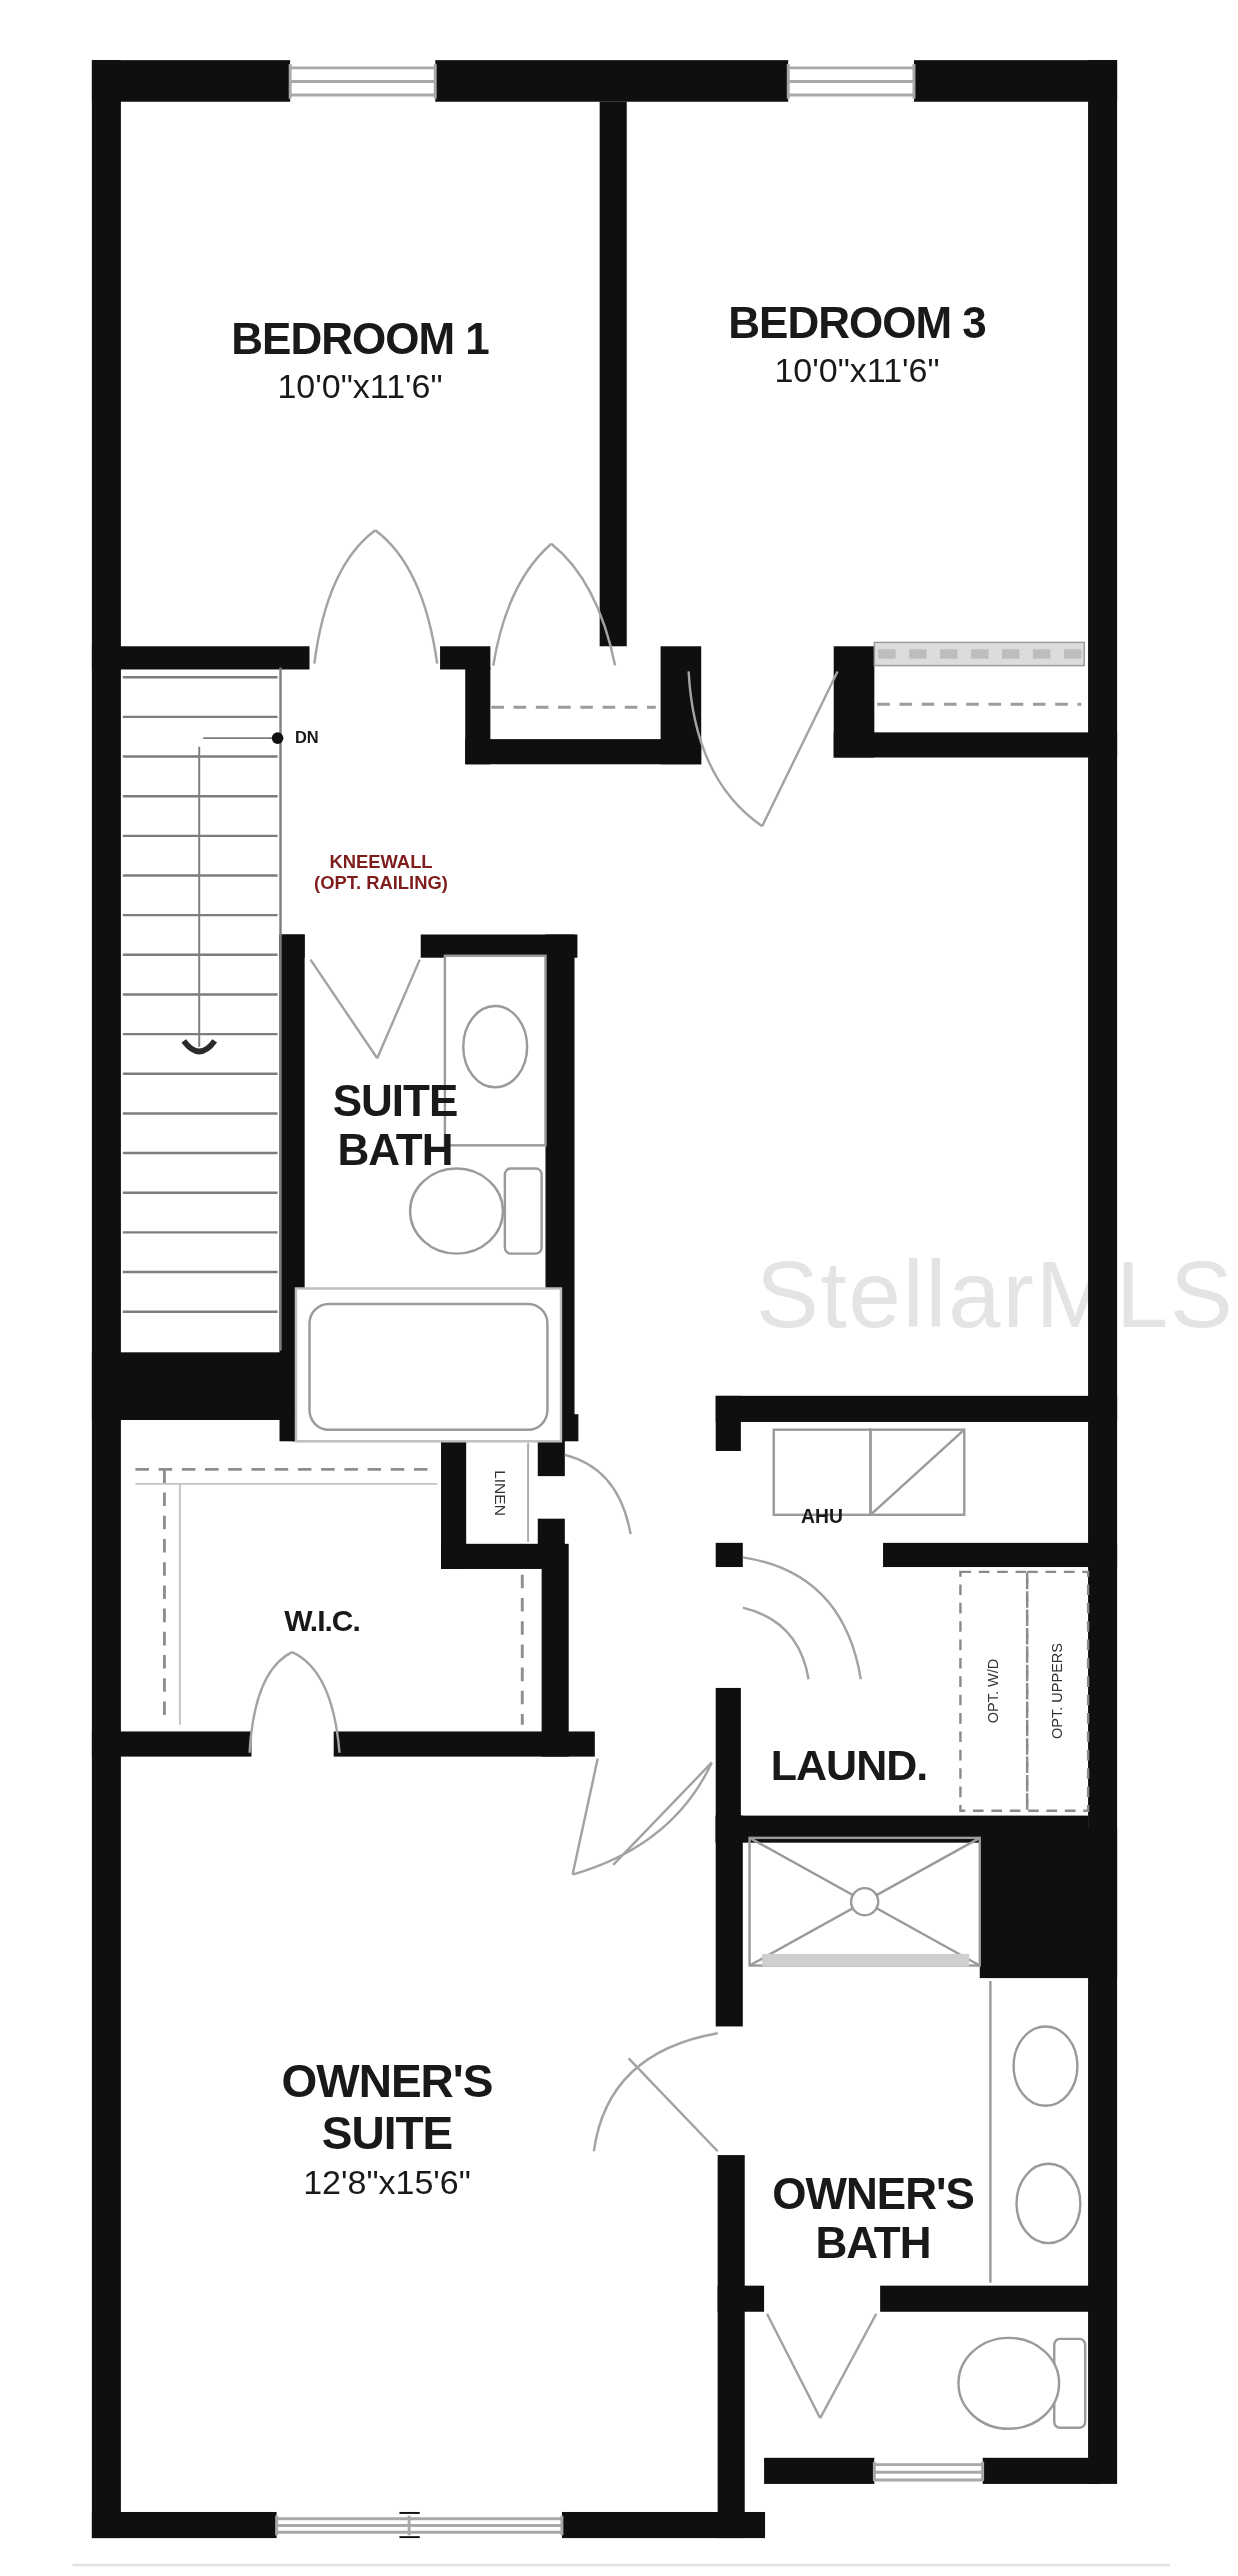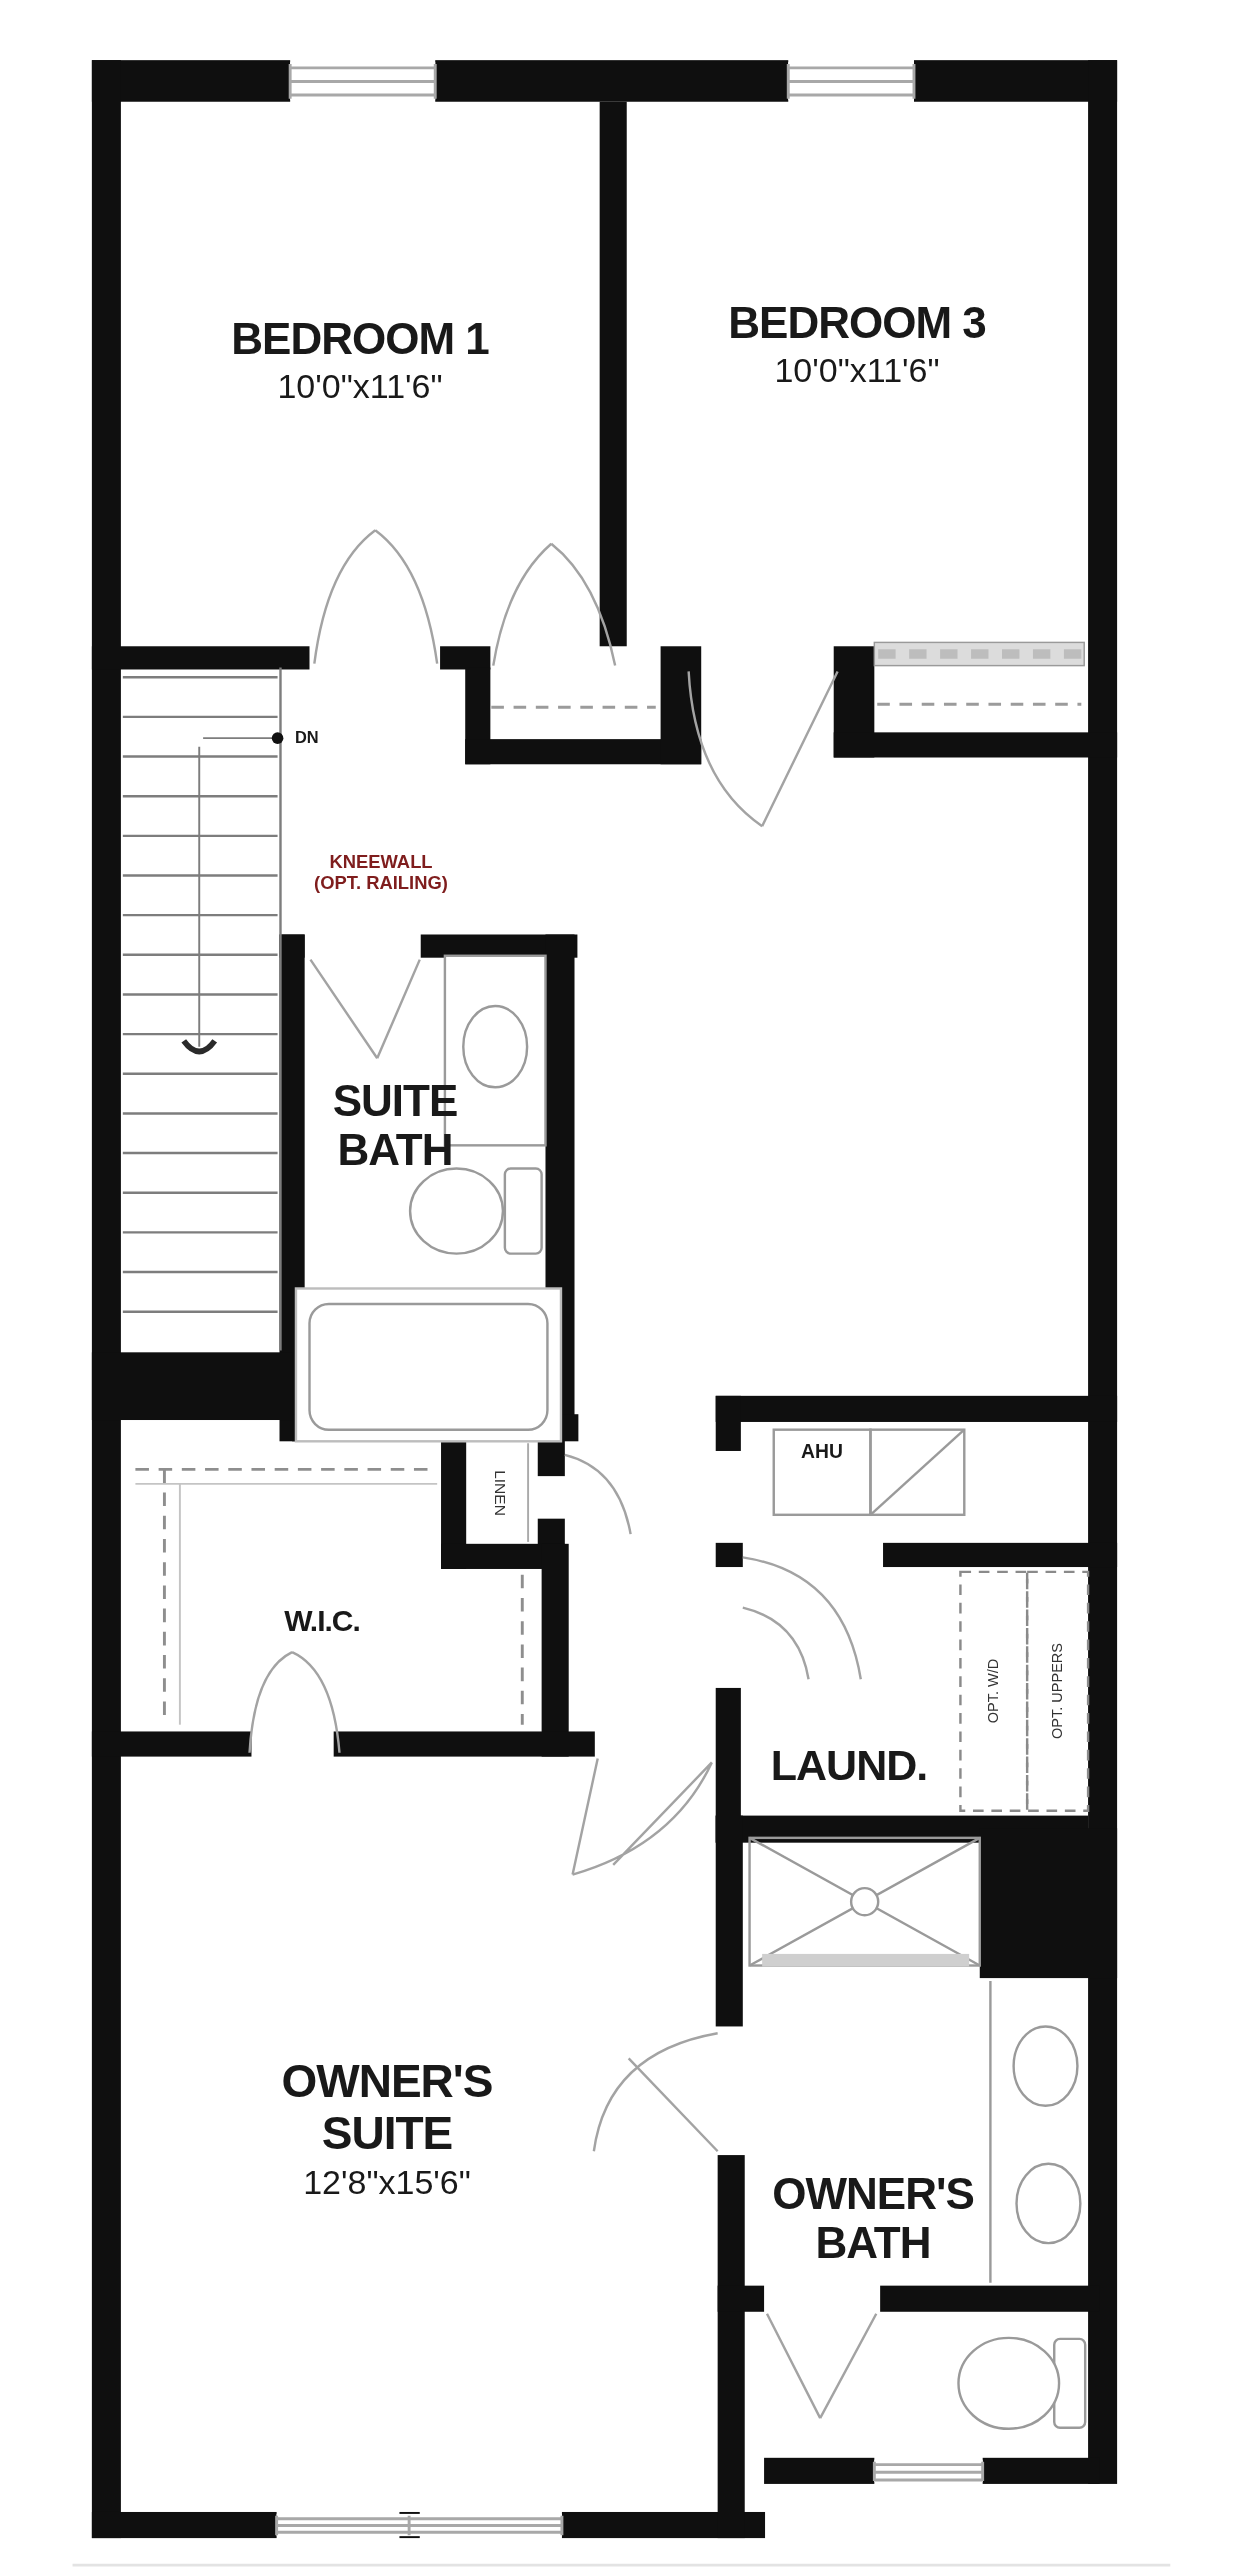--- a/index.html
+++ b/index.html
@@ -20,20 +20,21 @@
   .rot-cw{transform:translate(-50%,-50%) rotate(90deg);font-size:15.5px;font-weight:400;color:#333;}
   .rot-ccw{transform:translate(-50%,-50%) rotate(-90deg);font-size:14.5px;font-weight:400;color:#333;}
   .wic-name{font-size:30px;}
   .laund-name{font-size:43px;}
 </style>
 </head>
 <body>
 
 <div class="page">
 
+  <div class="watermark">StellarMLS</div>
 
   <svg class="plan" width="1238" height="2576" viewBox="0 0 1280 2663">
 
     <g fill="#0f0f0f">
       <rect x="95" y="62" width="205" height="43"></rect>
       <rect x="450" y="62" width="365" height="43"></rect>
       <rect x="945" y="62" width="210" height="43"></rect>
       <rect x="95" y="62" width="30" height="2562"></rect>
       <rect x="1125" y="62" width="30" height="2506"></rect>
       <rect x="95" y="2597" width="191" height="27"></rect>
@@ -193,21 +194,21 @@
   </div>
 
   <div class="label dn" style="left:295px;top:737px;">DN</div>
 
   <div class="label" style="left:395px;top:1125px;">
     <span class="room-name">SUITE</span>
     <span class="room-name">BATH</span>
   </div>
 
 
-  <div class="label tiny" style="left:822px;top:1452px;">AHU</div>
+  <div class="label tiny" style="left:822px;top:1517px;">AHU</div>
 
   <div class="label rot-cw" style="left:500px;top:1493px;">LINEN</div>
 
   <div class="label" style="left:322px;top:1621px;">
     <span class="room-name wic-name">W.I.C.</span>
   </div>
 
   <div class="label rot-ccw" style="left:993px;top:1691px;">OPT. W/D</div>
   <div class="label rot-ccw" style="left:1057px;top:1691px;">OPT. UPPERS</div>
 

